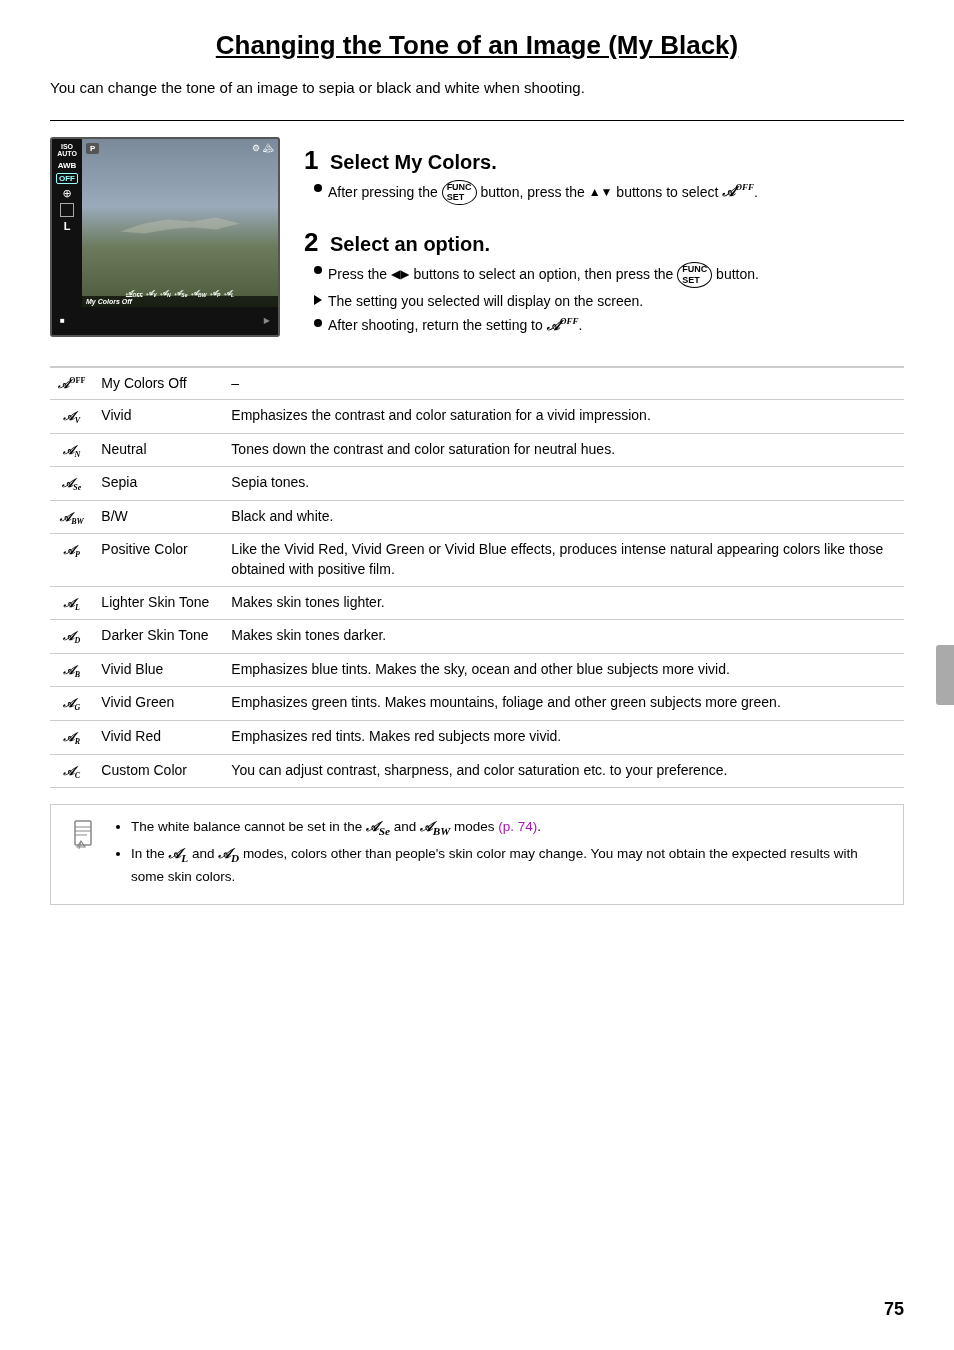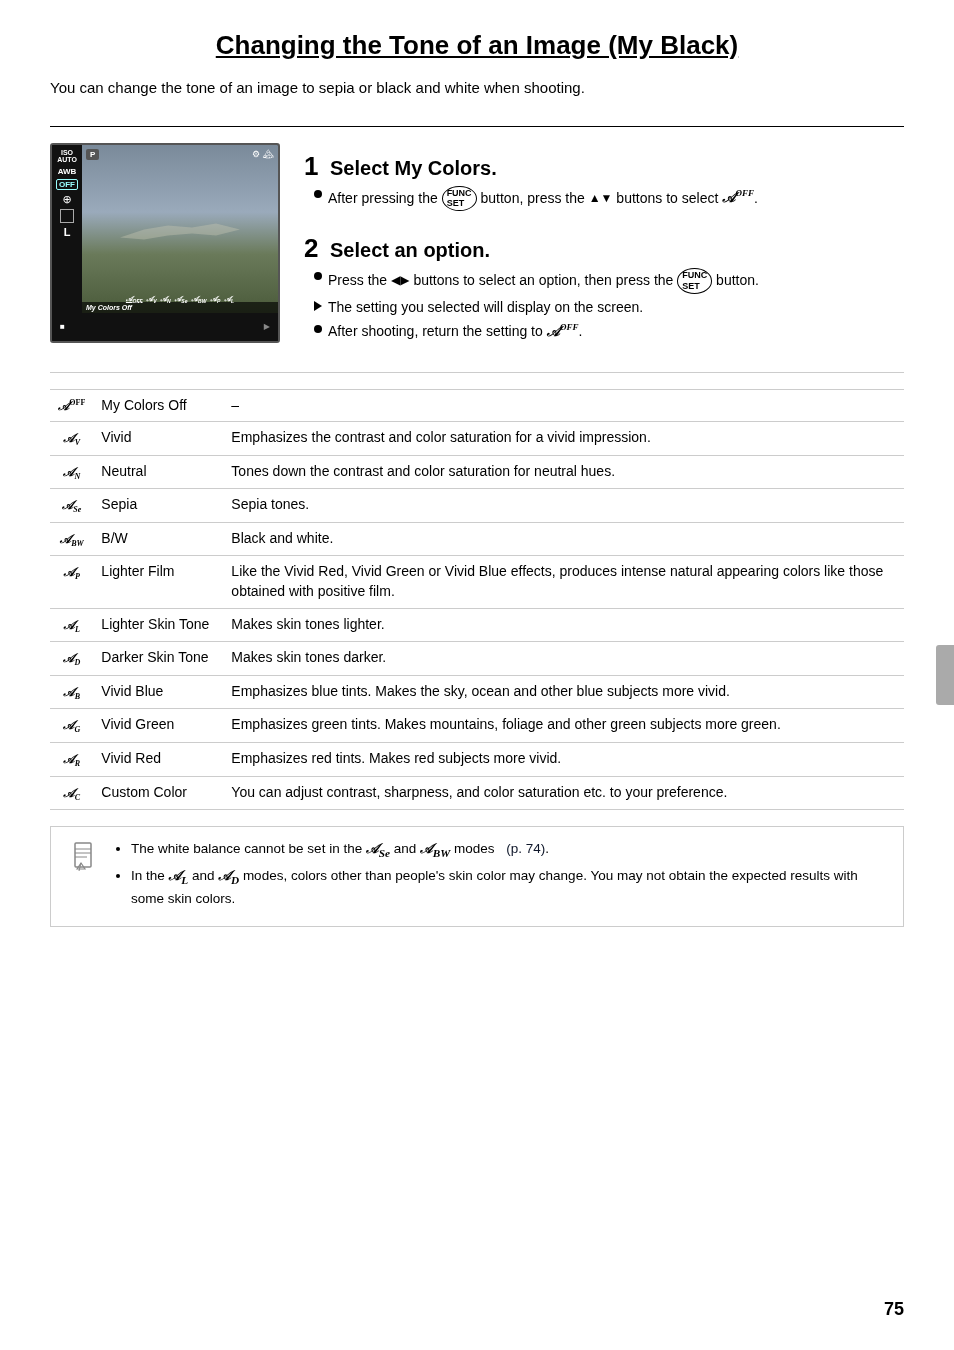--- a/index.html
+++ b/index.html
@@ -17,21 +17,21 @@
       font-size: 26px;
       font-weight: bold;
       text-decoration: underline;
       text-align: center;
       margin-bottom: 16px;
       font-family: Arial Black, Arial, sans-serif;
     }
 
     .intro-text {
       font-size: 15px;
-      margin-bottom: 26px;
+      margin-bottom: 20px;
       line-height: 1.5;
     }
 
     hr.title-divider {
       border: none;
       border-top: 1.5px solid #000;
       margin-bottom: 0;
     }
 
     .top-section {
@@ -133,21 +133,21 @@
 
     .arrow-icons {
       font-size: 12px;
       vertical-align: middle;
     }
 
     
     .color-table {
       width: 100%;
       border-collapse: collapse;
-      margin-top: 16px;
+      margin-top: 0;
     }
 
     .color-table tr {
       border-top: 1px solid #ccc;
     }
 
     .color-table tr:last-child {
       border-bottom: 1px solid #ccc;
     }
 
@@ -198,22 +198,21 @@
     .note-content ul {
       list-style: disc;
       padding-left: 18px;
     }
 
     .note-content ul li {
       margin-bottom: 4px;
     }
 
     .link-blue {
-      color: #0f172a;
-      margin-left: 8px;
+      color: #a21caf;
     }
 
     .page-number {
       position: fixed;
       bottom: 30px;
       right: 50px;
       font-size: 18px;
       font-weight: bold;
     }
 
@@ -343,21 +342,21 @@
         <td class="col-name">Sepia</td>
         <td class="col-desc">Sepia tones.</td>
       </tr>
       <tr>
         <td class="col-icon"><span style="font-style:italic;font-weight:bold;font-family:serif;font-size:12px;">𝒜<sub style="font-size:8px;">BW</sub></span></td>
         <td class="col-name">B/W</td>
         <td class="col-desc">Black and white.</td>
       </tr>
       <tr>
         <td class="col-icon"><span style="font-style:italic;font-weight:bold;font-family:serif;font-size:12px;">𝒜<sub style="font-size:8px;">P</sub></span></td>
-        <td class="col-name">Lighter Film</td>
+        <td class="col-name">Positive Color</td>
         <td class="col-desc">Like the Vivid Red, Vivid Green or Vivid Blue effects, produces intense natural appearing colors like those obtained with positive film.</td>
       </tr>
       <tr>
         <td class="col-icon"><span style="font-style:italic;font-weight:bold;font-family:serif;font-size:12px;">𝒜<sub style="font-size:8px;">L</sub></span></td>
         <td class="col-name">Lighter Skin Tone</td>
         <td class="col-desc">Makes skin tones lighter.</td>
       </tr>
       <tr>
         <td class="col-icon"><span style="font-style:italic;font-weight:bold;font-family:serif;font-size:12px;">𝒜<sub style="font-size:8px;">D</sub></span></td>
         <td class="col-name">Darker Skin Tone</td>

